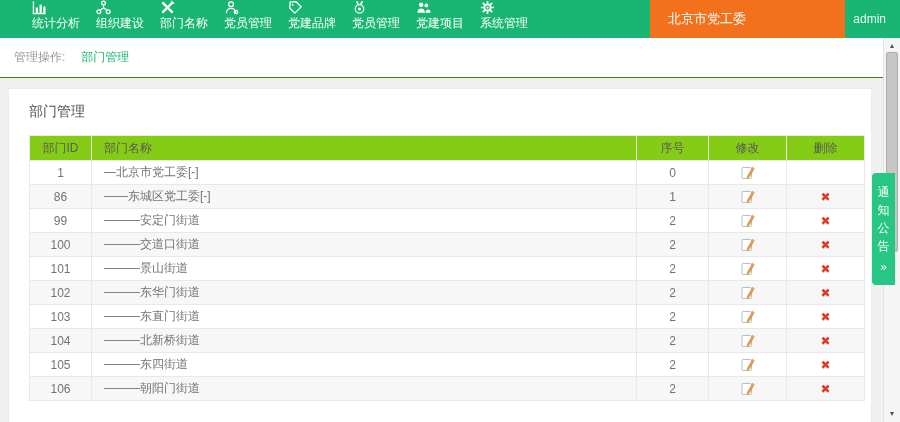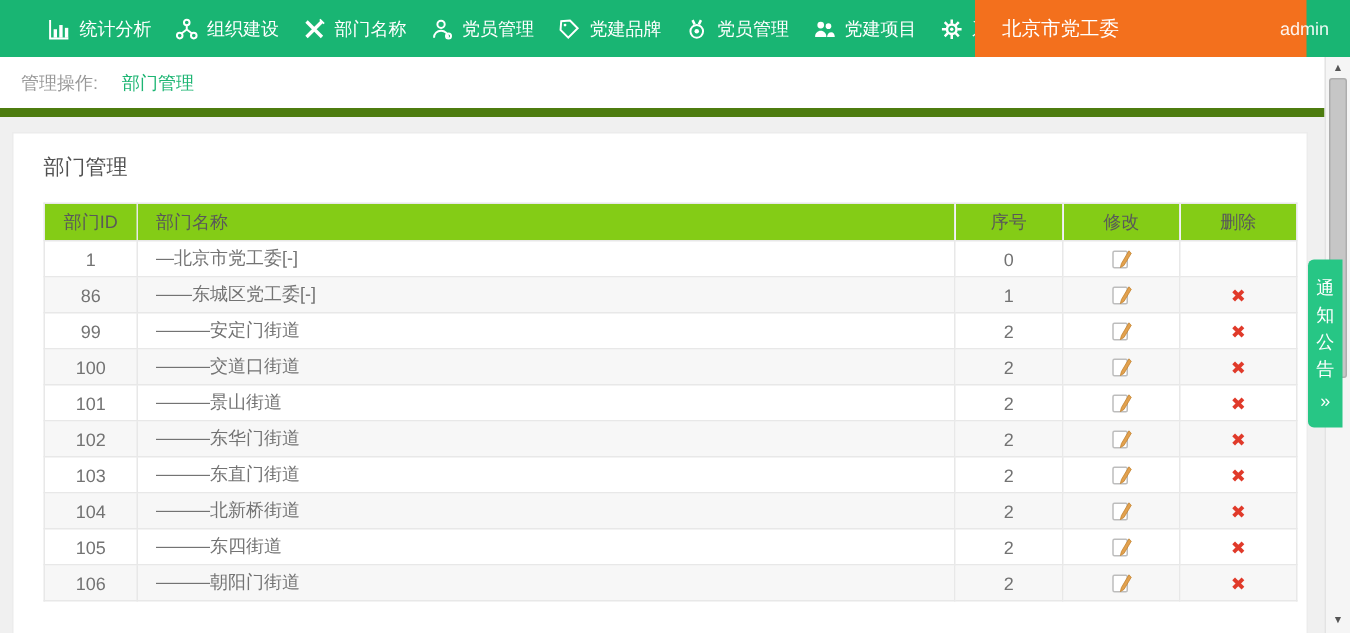--- a/index.html
+++ b/index.html
@@ -21,38 +21,38 @@
   }
   
   .nav{
     position:absolute;top:0;left:0;width:900px;height:38px;
     background:var(--nav-green,#19b573);
     display:flex;align-items:center;
     z-index:5;
   }
   .nav-items{display:flex;align-items:center;padding-left:24px;height:100%;}
   .nav-item{
-    display:flex;align-items:center;height:100%;
-    padding:0 8px;color:#fff;font-size:12px;cursor:pointer;white-space:nowrap;
+    display:flex;align-items:flex-start;height:100%;
+    padding:0 8px;color:#fff;font-size:12px;cursor:pointer;white-space:nowrap;flex-direction:column;
   }
   .nav-icon{width:15px;height:15px;margin-right:6px;display:inline-flex;align-items:center;justify-content:center;}
   .nav-icon svg{display:block;}
   .brand{
-    position:absolute;left:650px;top:0;width:221px;height:38px;
+    position:absolute;left:650px;top:0;width:195px;height:38px;
     background:var(--brand-orange,#f3701d);
     color:#fff;font-size:13px;line-height:38px;padding-left:18px;
   }
   .user{
     position:absolute;right:14px;top:0;height:47px;line-height:38px;
     color:rgba(255,255,255,0.92);font-size:12px;cursor:pointer;
   }
   
   .breadcrumb{
     position:absolute;top:38px;left:0;width:888px;height:40px;
-    background:#fff;border-bottom:6px solid #4d7c0f;
+    background:#fff;border-bottom:1px solid #4d7c0f;
     display:flex;align-items:center;padding-left:14px;font-size:12px;color:#999;
   }
   .bc-link{color:var(--link-green,#1db573);margin-left:16px;text-decoration:none;cursor:pointer;}
   
   .main{position:absolute;top:79px;left:0;width:900px;height:343px;background:#f0f0f0;}
   .panel{
     position:absolute;left:8px;top:9px;width:864px;height:400px;
     background:#fff;border:1px solid #ececec;
     padding:12px 9px 0 20px;
   }

